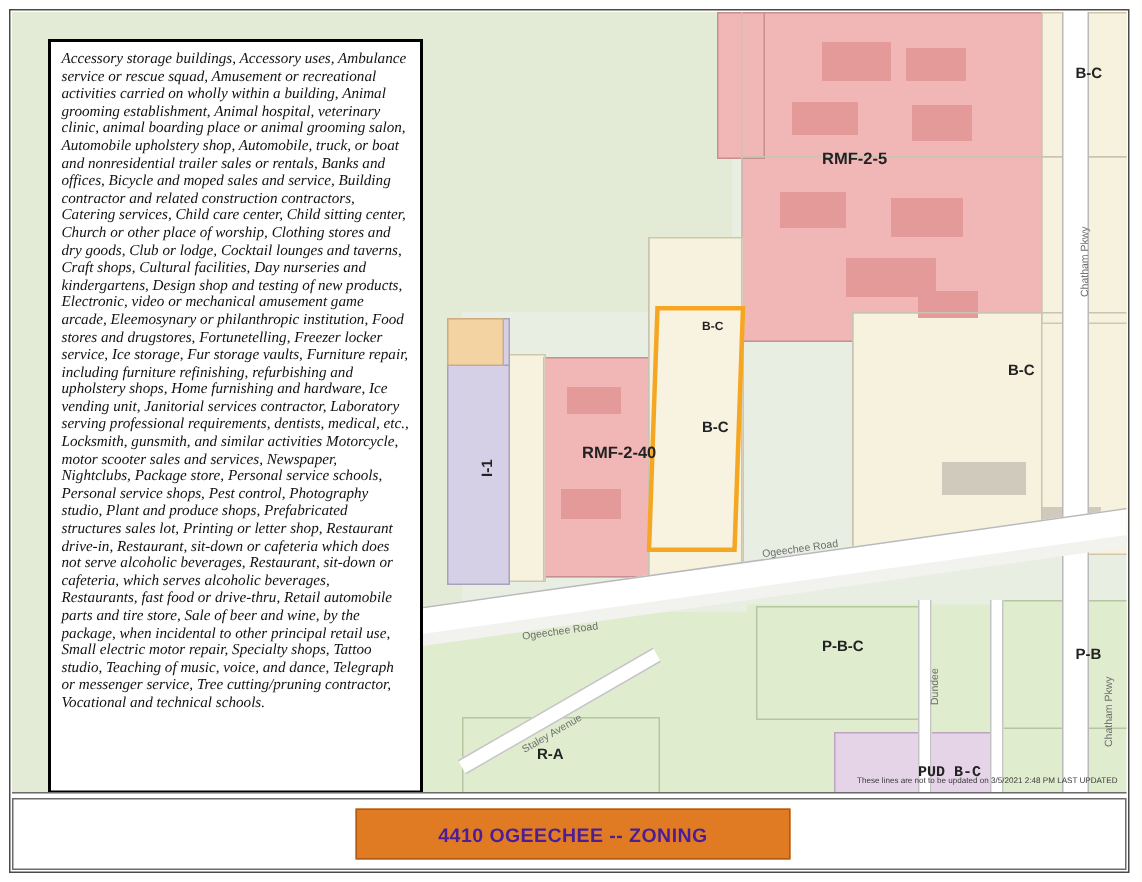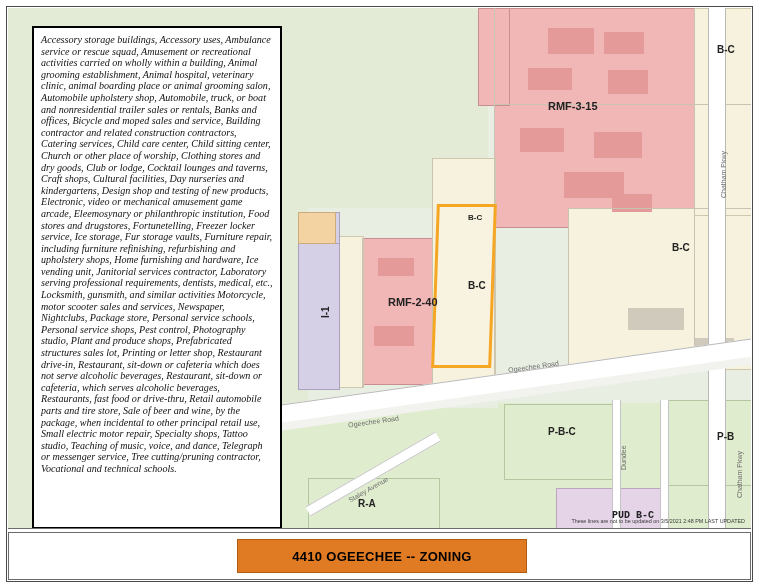--- a/index.html
+++ b/index.html
@@ -103,21 +103,21 @@
     border: 1px solid #b05a12;
     box-sizing: border-box;
     display: flex;
     align-items: center;
     justify-content: center;
   }
   .title-band span {
     font-family: "Liberation Sans", sans-serif;
     font-weight: bold;
     font-size: 13px;
-    color: #000000;
+    color: #4c1d95;
     letter-spacing: 0.3px;
     text-align: right;
   }
   
   .subject {
     position: absolute;
     border: 3px solid #f5a623;
     background: rgba(255,255,255,0.12);
     box-sizing: border-box;
   }
@@ -207,21 +207,21 @@
       <div class="poly" style="left:250px;top:418px;width:520px;height:8px;background:#f2f2ee;transform:rotate(-8deg);transform-origin:left center;"></div>
 
       <div class="poly" style="left:300px;top:498px;width:150px;height:9px;background:#ffffff;border-top:1px solid #c4c4c4;border-bottom:1px solid #c4c4c4;transform:rotate(-30deg);transform-origin:left center;"></div>
 
       <div class="poly" style="left:604px;top:392px;width:7px;height:129px;background:#ffffff;border-left:1px solid #c4c4c4;border-right:1px solid #c4c4c4;"></div>
       <div class="poly" style="left:652px;top:392px;width:7px;height:129px;background:#ffffff;border-left:1px solid #c4c4c4;border-right:1px solid #c4c4c4;"></div>
 
       <div class="subject" style="left:426px;top:196px;width:60px;height:164px;transform:skewX(-2deg);"></div>
 
       <div class="lbl lbl-md" style="left:697px;top:36px;">B-C</div>
-      <div class="lbl lbl-lg" style="left:528px;top:92px;">RMF-3-15</div>
+      <div class="lbl lbl-lg" style="left:528px;top:92px;">RMF-2-5</div>
       <div class="lbl lbl-md" style="left:652px;top:234px;">B-C</div>
       <div class="lbl lbl-md" style="left:448px;top:272px;">B-C</div>
       <div class="lbl lbl-lg" style="left:368px;top:288px;">RMF-2-40</div>
       <div class="lbl lbl-md" style="left:300px;top:310px;transform:rotate(-90deg);transform-origin:left top;">I-1</div>
       <div class="lbl lbl-md" style="left:528px;top:418px;">P-B-C</div>
       <div class="lbl lbl-md" style="left:697px;top:423px;">P-B</div>
       <div class="lbl lbl-md" style="left:338px;top:490px;">R-A</div>
       <div class="lbl lbl-md" style="left:592px;top:502px;font-family:Liberation Mono, monospace;">PUD B-C</div>
       <div class="lbl lbl-sm" style="left:448px;top:205px;">B-C</div>
 

